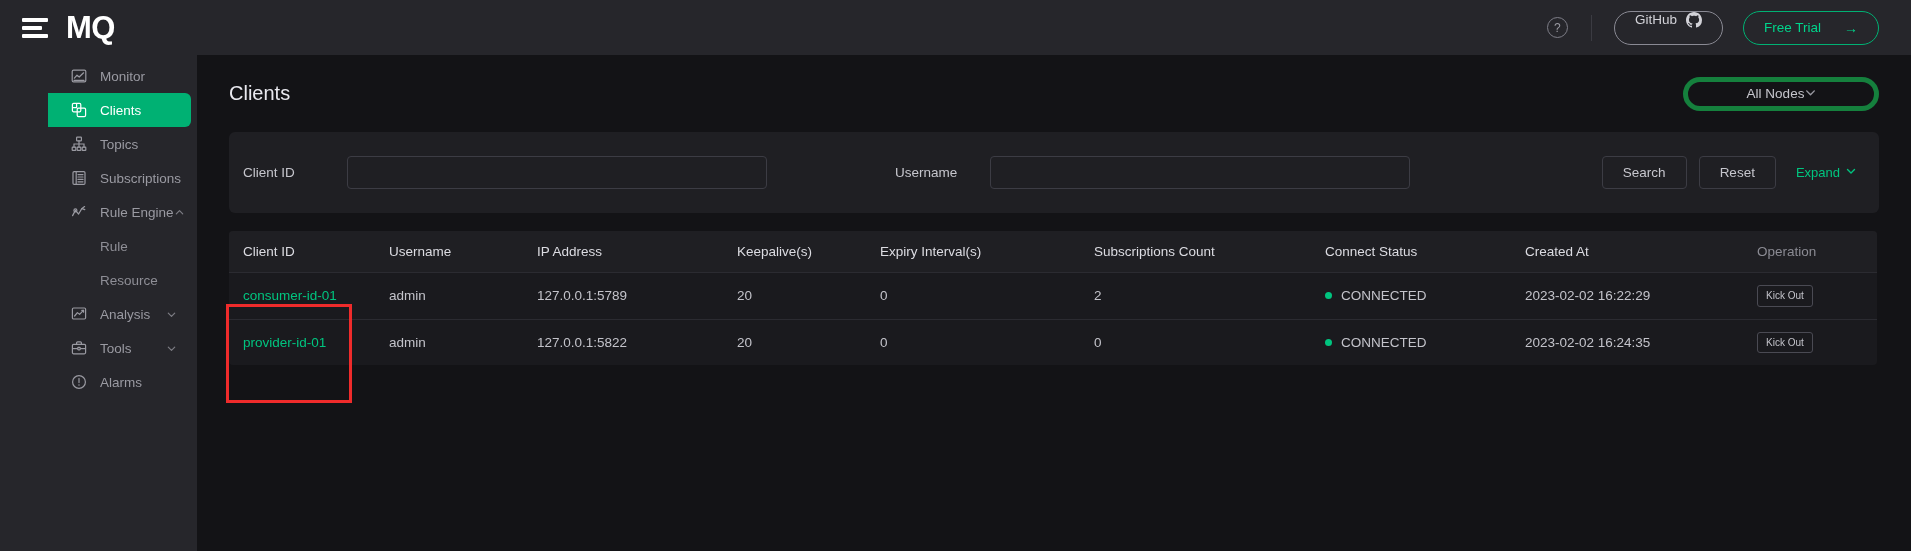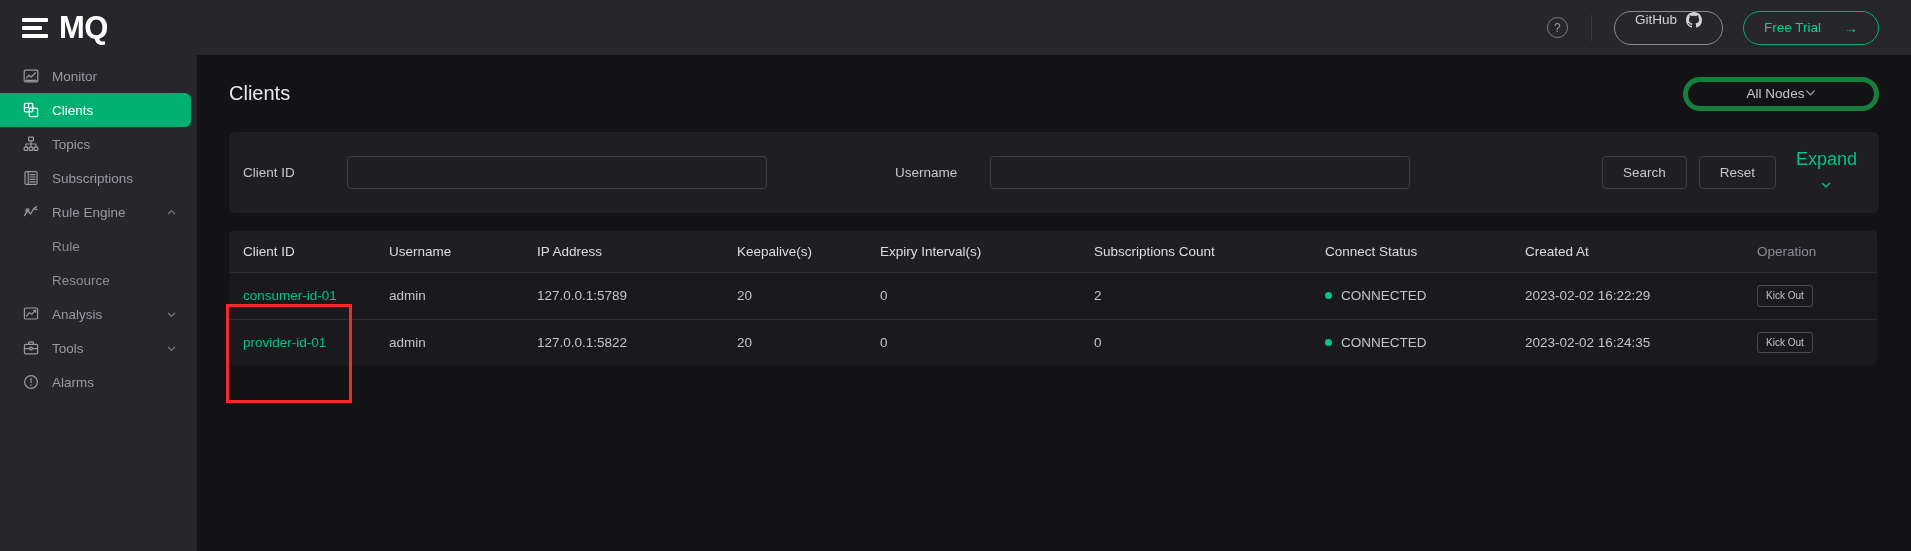--- a/index.html
+++ b/index.html
@@ -22,35 +22,35 @@
     position: relative;
     z-index: 5;
     overflow: hidden;
   }
   .logo-wrap {
     height: 55px;
     display: flex;
     align-items: center;
     padding-left: 22px;
   }
-  .logo { display: flex; align-items: center; gap: 11px; }
+  .logo { display: flex; align-items: center; gap: 18px; }
   .logo-e { display: flex; flex-direction: column; justify-content: center; gap: 4px; width: 26px; }
   .logo-e i { display: block; height: 4px; background: #ffffff; border-radius: 1px; }
   .logo-e i:nth-child(1) { width: 26px; }
   .logo-e i:nth-child(2) { width: 20px; }
   .logo-e i:nth-child(3) { width: 26px; }
   .logo-text {
     color: #ffffff;
     font-size: 31px;
     font-weight: 700;
     letter-spacing: -0.5px;
     line-height: 1;
   }
 
-  .nav { padding-top: 4px; }
+  .nav { padding-top: 4px; margin-left: 48px; }
   .nav-item {
     display: flex;
     align-items: center;
     height: 34px;
     margin: 0 6px 0 0;
     padding-left: 22px;
     color: #9a9aa2;
     font-size: 13.5px;
     cursor: pointer;
     border-radius: 0 6px 6px 0;
@@ -181,24 +181,23 @@
     background: transparent;
     color: #c6c6cd;
     font-size: 13.5px;
     cursor: pointer;
     font-family: "Liberation Sans", sans-serif;
   }
   .btn-sm + .btn-sm { margin-left: 12px; }
   .expand-link {
     margin-left: 20px;
     color: #00c47f;
-    font-size: 18px;
+    font-size: 13px;
     display: flex; align-items: center; gap: 5px;
     cursor: pointer;
-    flex-direction: column;
   }
   .expand-link svg { width: 12px; height: 12px; stroke: #00c47f; }
 
   
   .table-card { background: #1a1a1e; border-radius: 4px; overflow: hidden; width: 1648px; }
   table { width: 100%; border-collapse: collapse; }
   thead th {
     text-align: left;
     color: #dcdce2;
     font-size: 13.5px;

